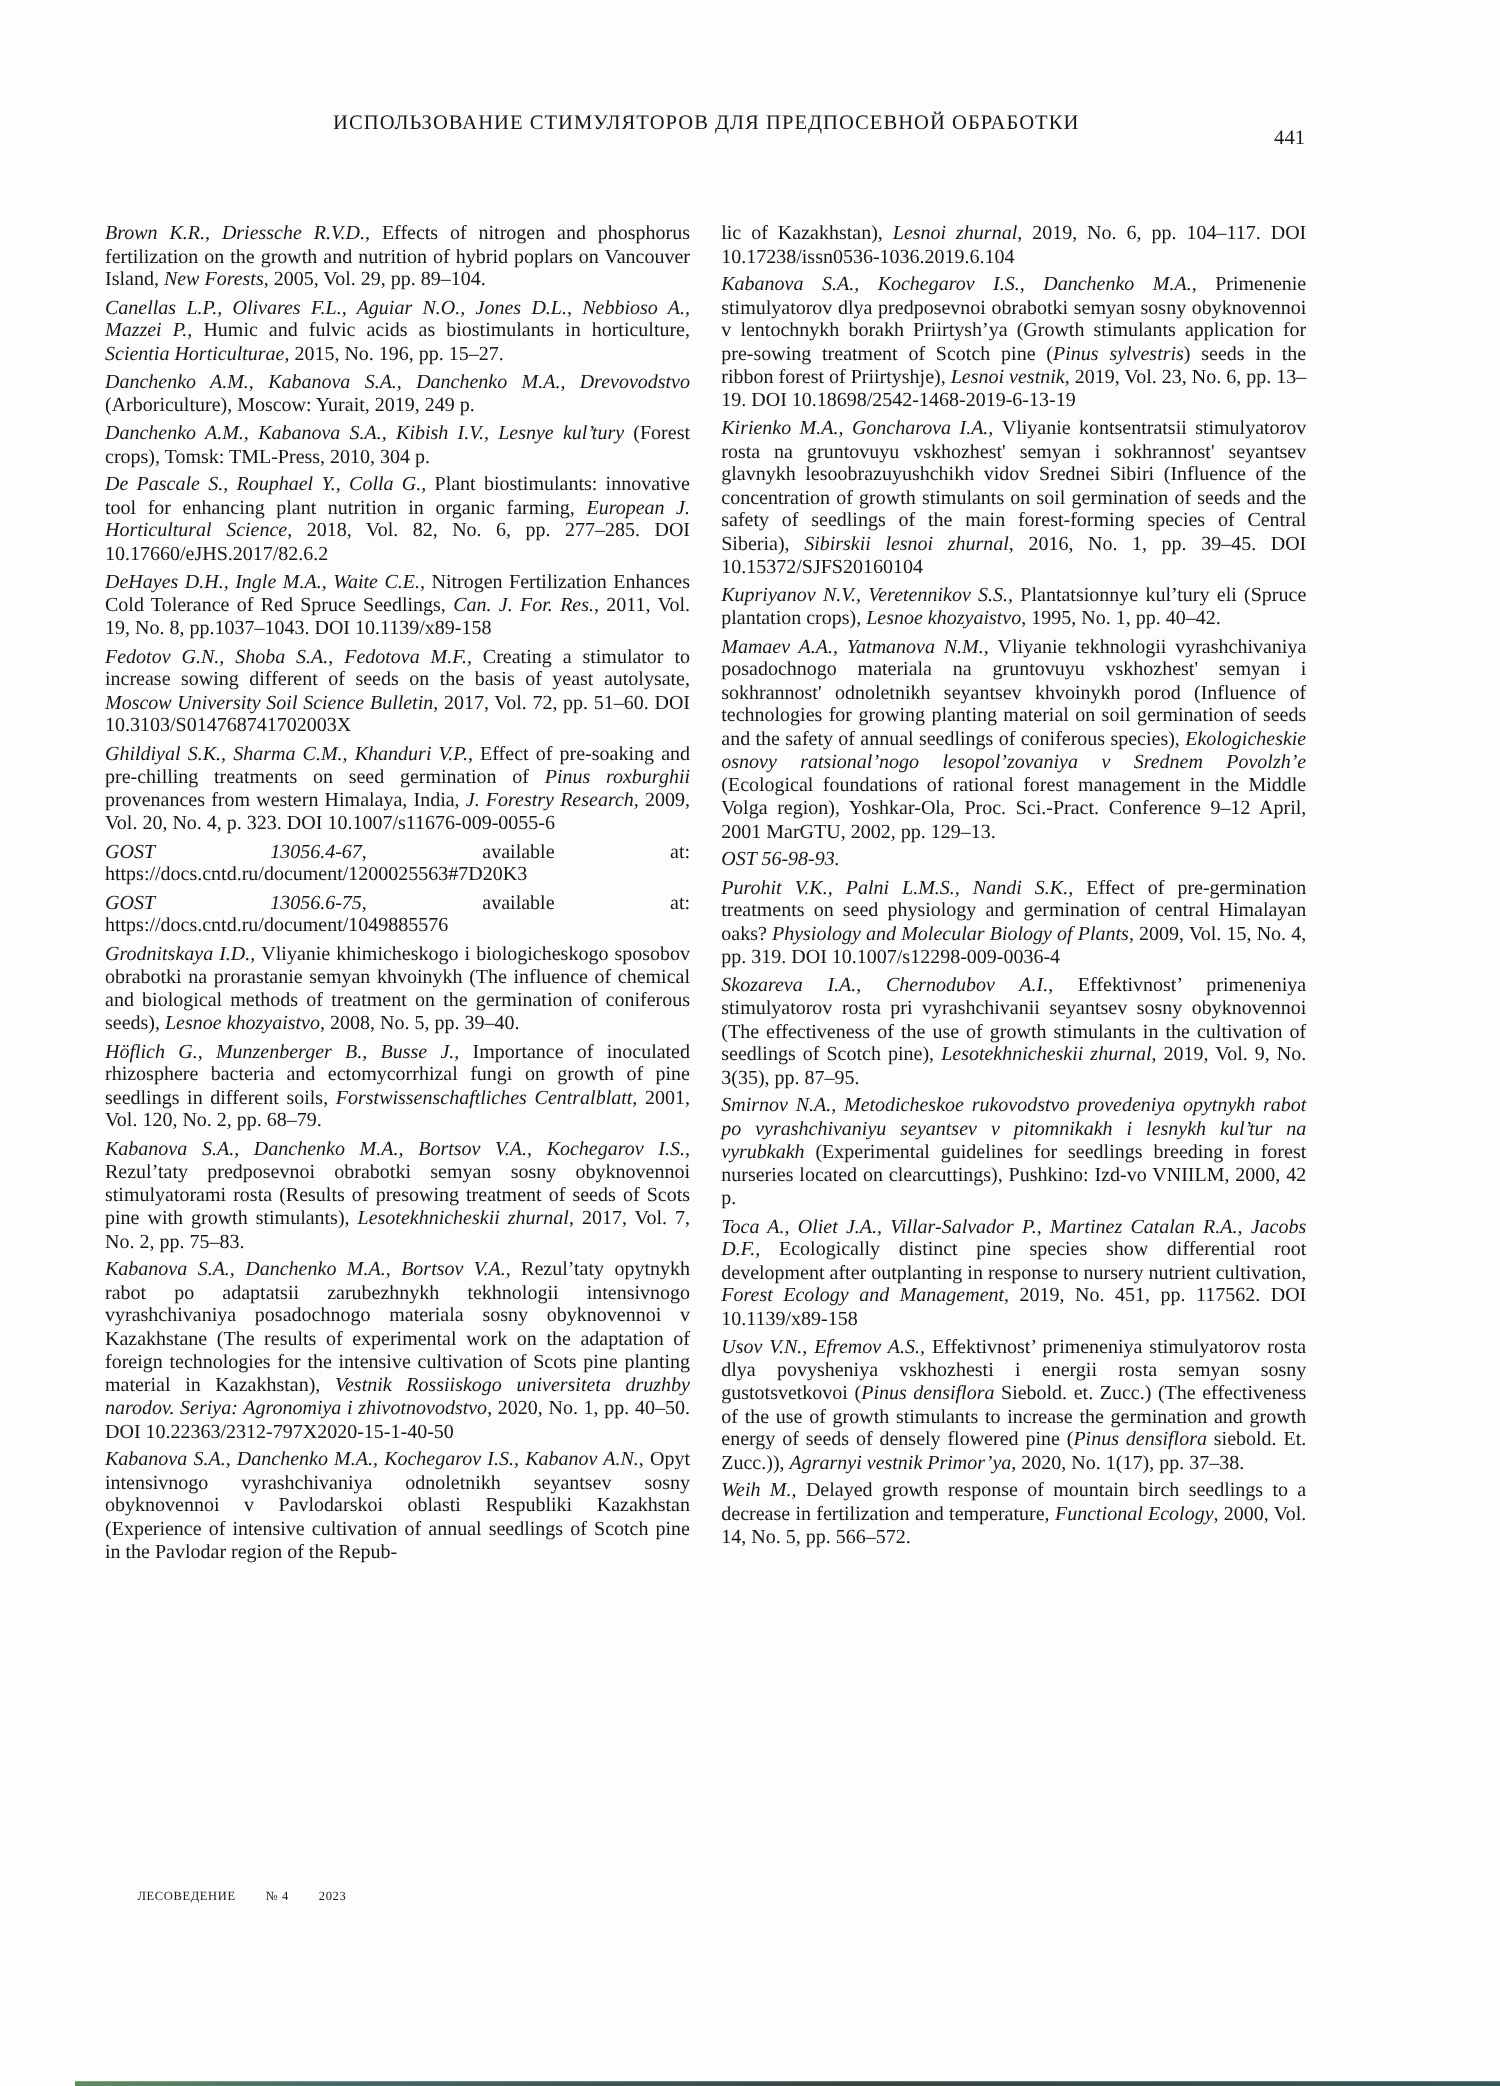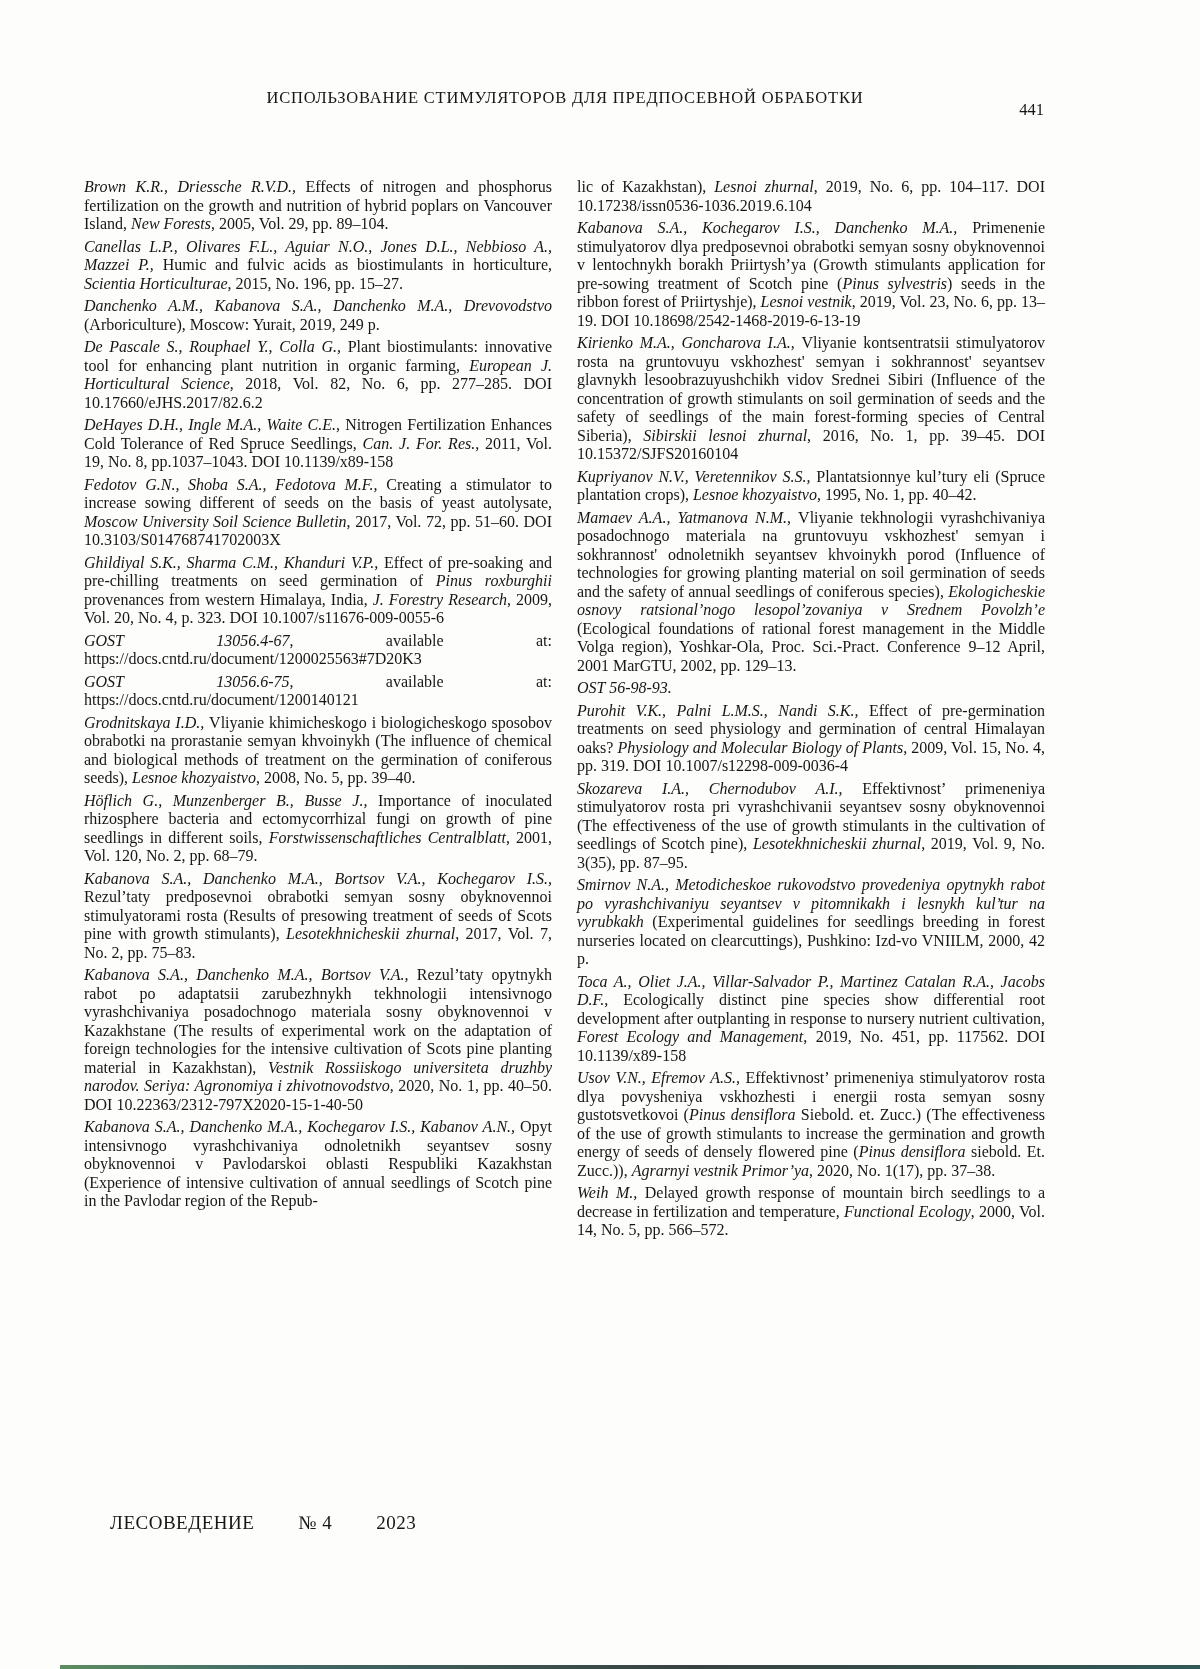--- a/index.html
+++ b/index.html
@@ -57,23 +57,23 @@
   .ref {
     margin: 0 0 4px 0;
     padding: 0;
   }
   .seg { }
   .it { font-style: italic; }
   .page-footer {
     position: absolute;
     left: 110px;
     top: 1512px;
-    font-size: 19px;
+    font-size: 10px;
     display: flex;
-    gap: 44px;
+    gap: 24px;
     letter-spacing: 0.5px;
   }
   .scan-line {
     position: absolute;
     left: 60px;
     right: 0;
     bottom: 0;
     height: 4px;
     background: linear-gradient(to right, #3f7a44 0%, #22504d 18%, #15211f 55%, #0e3c3a 100%);
     opacity: 0.85;
@@ -87,26 +87,27 @@
   <header class="page-header">
     <div class="running-title">ИСПОЛЬЗОВАНИЕ СТИМУЛЯТОРОВ ДЛЯ ПРЕДПОСЕВНОЙ ОБРАБОТКИ</div>
     <div class="page-number">441</div>
   </header>
 
   <main class="columns">
     <div class="col" id="col-left">
         <p class="ref"><span class="seg it">Brown K.R., Driessche R.V.D., </span><span class="seg">Effects of nitrogen and phosphorus fertilization on the growth and nutrition of hybrid poplars on Vancouver Island, </span><span class="seg it">New Forests</span><span class="seg">, 2005, Vol. 29, pp. 89–104.</span></p>
         <p class="ref"><span class="seg it">Canellas L.P., Olivares F.L., Aguiar N.O., Jones D.L., Nebbioso A., Mazzei P., </span><span class="seg">Humic and fulvic acids as biostimulants in horticulture, </span><span class="seg it">Scientia Horticulturae</span><span class="seg">, 2015, No. 196, pp. 15–27.</span></p>
         <p class="ref"><span class="seg it">Danchenko A.M., Kabanova S.A., Danchenko M.A., </span><span class="seg it">Drevovodstvo</span><span class="seg"> (Arboriculture), Moscow: Yurait, 2019, 249 p.</span></p>
+        <p class="ref"><span class="seg it">Danchenko A.M., Kabanova S.A., Kibish I.V., </span><span class="seg it">Lesnye kul’tury</span><span class="seg"> (Forest crops), Tomsk: TML-Press, 2010, 304 p.</span></p>
         <p class="ref"><span class="seg it">De Pascale S., Rouphael Y., Colla G., </span><span class="seg">Plant biostimulants: innovative tool for enhancing plant nutrition in organic farming, </span><span class="seg it">European J. Horticultural Science</span><span class="seg">, 2018, Vol. 82, No. 6, pp. 277–285. DOI 10.17660/eJHS.2017/82.6.2</span></p>
         <p class="ref"><span class="seg it">DeHayes D.H., Ingle M.A., Waite C.E., </span><span class="seg">Nitrogen Fertilization Enhances Cold Tolerance of Red Spruce Seedlings, </span><span class="seg it">Can. J. For. Res.</span><span class="seg">, 2011, Vol. 19, No. 8, pp.1037–1043. DOI 10.1139/x89-158</span></p>
         <p class="ref"><span class="seg it">Fedotov G.N., Shoba S.A., Fedotova M.F., </span><span class="seg">Creating a stimulator to increase sowing different of seeds on the basis of yeast autolysate, </span><span class="seg it">Moscow University Soil Science Bulletin</span><span class="seg">, 2017, Vol. 72, pp. 51–60. DOI 10.3103/S014768741702003X</span></p>
         <p class="ref"><span class="seg it">Ghildiyal S.K., Sharma C.M., Khanduri V.P., </span><span class="seg">Effect of pre-soaking and pre-chilling treatments on seed germination of </span><span class="seg it">Pinus roxburghii</span><span class="seg"> provenances from western Himalaya, India, </span><span class="seg it">J. Forestry Research</span><span class="seg">, 2009, Vol. 20, No. 4, p. 323. DOI 10.1007/s11676-009-0055-6</span></p>
         <p class="ref"><span class="seg it">GOST 13056.4-67</span><span class="seg">, available at: https://docs.cntd.ru/document/1200025563#7D20K3</span></p>
-        <p class="ref"><span class="seg it">GOST 13056.6-75</span><span class="seg">, available at: https://docs.cntd.ru/document/1200140121</span></p>
+        <p class="ref"><span class="seg it">GOST 13056.6-75</span><span class="seg">, available at: https://docs.cntd.ru/document/1049885576</span></p>
         <p class="ref"><span class="seg it">Grodnitskaya I.D., </span><span class="seg">Vliyanie khimicheskogo i biologicheskogo sposobov obrabotki na prorastanie semyan khvoinykh (The influence of chemical and biological methods of treatment on the germination of coniferous seeds), </span><span class="seg it">Lesnoe khozyaistvo</span><span class="seg">, 2008, No. 5, pp. 39–40.</span></p>
         <p class="ref"><span class="seg it">Höflich G., Munzenberger B., Busse J., </span><span class="seg">Importance of inoculated rhizosphere bacteria and ectomycorrhizal fungi on growth of pine seedlings in different soils, </span><span class="seg it">Forstwissenschaftliches Centralblatt</span><span class="seg">, 2001, Vol. 120, No. 2, pp. 68–79.</span></p>
         <p class="ref"><span class="seg it">Kabanova S.A., Danchenko M.A., Bortsov V.A., Kochegarov I.S., </span><span class="seg">Rezul’taty predposevnoi obrabotki semyan sosny obyknovennoi stimulyatorami rosta (Results of presowing treatment of seeds of Scots pine with growth stimulants), </span><span class="seg it">Lesotekhnicheskii zhurnal</span><span class="seg">, 2017, Vol. 7, No. 2, pp. 75–83.</span></p>
         <p class="ref"><span class="seg it">Kabanova S.A., Danchenko M.A., Bortsov V.A., </span><span class="seg">Rezul’taty opytnykh rabot po adaptatsii zarubezhnykh tekhnologii intensivnogo vyrashchivaniya posadochnogo materiala sosny obyknovennoi v Kazakhstane (The results of experimental work on the adaptation of foreign technologies for the intensive cultivation of Scots pine planting material in Kazakhstan), </span><span class="seg it">Vestnik Rossiiskogo universiteta druzhby narodov. Seriya: Agronomiya i zhivotnovodstvo</span><span class="seg">, 2020, No. 1, pp. 40–50. DOI 10.22363/2312-797X2020-15-1-40-50</span></p>
         <p class="ref"><span class="seg it">Kabanova S.A., Danchenko M.A., Kochegarov I.S., Kabanov A.N., </span><span class="seg">Opyt intensivnogo vyrashchivaniya odnoletnikh seyantsev sosny obyknovennoi v Pavlodarskoi oblasti Respubliki Kazakhstan (Experience of intensive cultivation of annual seedlings of Scotch pine in the Pavlodar region of the Repub-</span></p>
       </div>
     <div class="col" id="col-right">
         <p class="ref"><span class="seg">lic of Kazakhstan), </span><span class="seg it">Lesnoi zhurnal</span><span class="seg">, 2019, No. 6, pp. 104–117. DOI 10.17238/issn0536-1036.2019.6.104</span></p>
         <p class="ref"><span class="seg it">Kabanova S.A., Kochegarov I.S., Danchenko M.A., </span><span class="seg">Primenenie stimulyatorov dlya predposevnoi obrabotki semyan sosny obyknovennoi v lentochnykh borakh Priirtysh’ya (Growth stimulants application for pre-sowing treatment of Scotch pine (</span><span class="seg it">Pinus sylvestris</span><span class="seg">) seeds in the ribbon forest of Priirtyshje), </span><span class="seg it">Lesnoi vestnik</span><span class="seg">, 2019, Vol. 23, No. 6, pp. 13–19. DOI 10.18698/2542-1468-2019-6-13-19</span></p>
         <p class="ref"><span class="seg it">Kirienko M.A., Goncharova I.A., </span><span class="seg">Vliyanie kontsentratsii stimulyatorov rosta na gruntovuyu vskhozhest' semyan i sokhrannost' seyantsev glavnykh lesoobrazuyushchikh vidov Srednei Sibiri (Influence of the concentration of growth stimulants on soil germination of seeds and the safety of seedlings of the main forest-forming species of Central Siberia), </span><span class="seg it">Sibirskii lesnoi zhurnal</span><span class="seg">, 2016, No. 1, pp. 39–45. DOI 10.15372/SJFS20160104</span></p>

